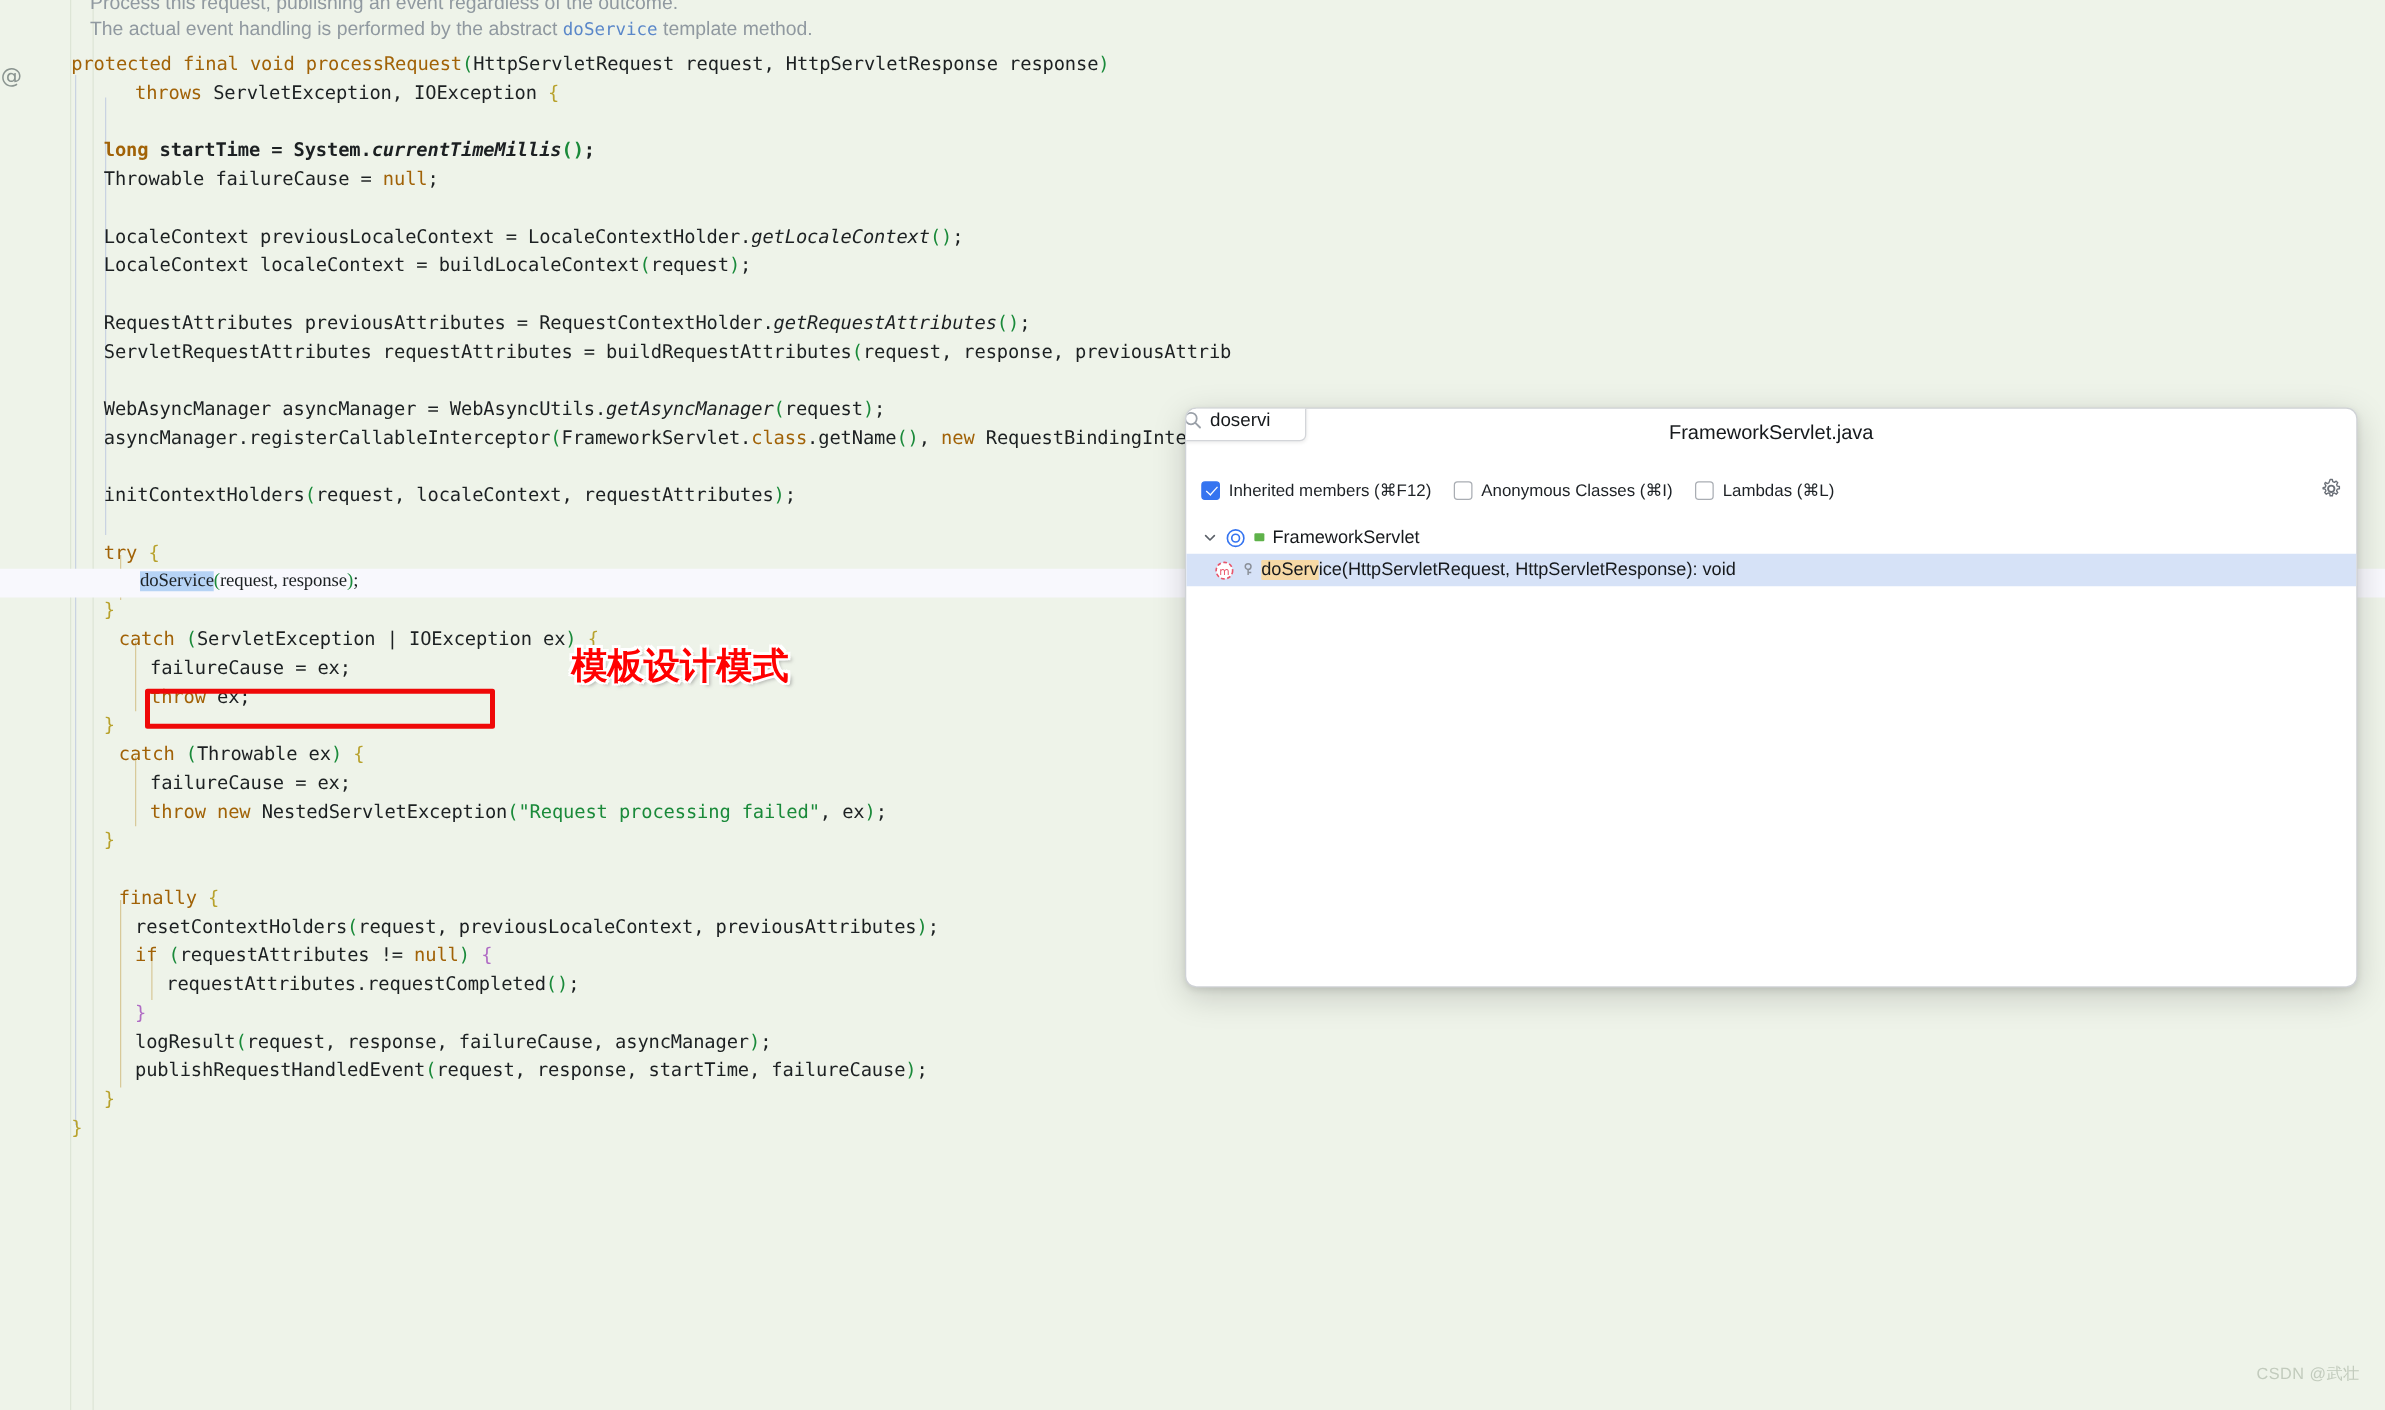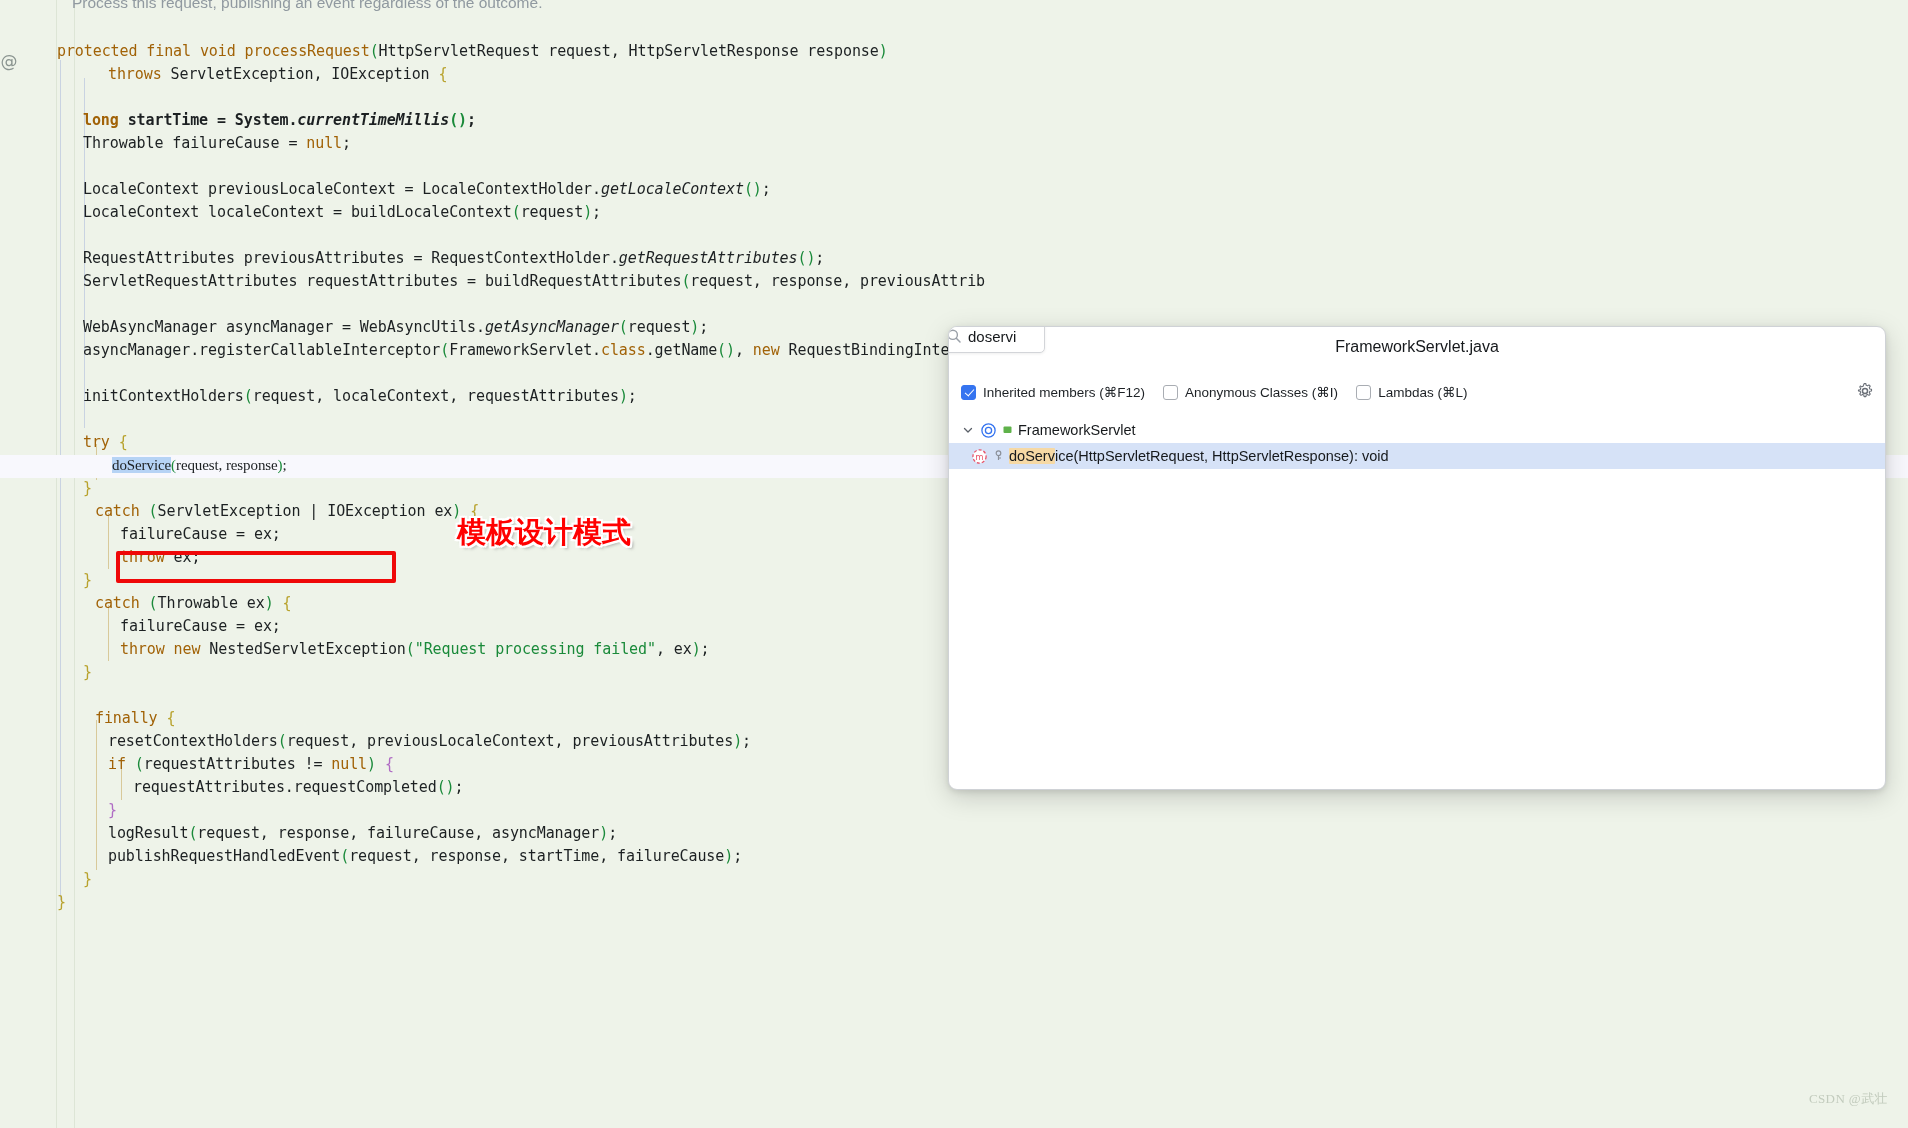--- a/index.html
+++ b/index.html
@@ -225,35 +225,36 @@
   }
   .icon16 { width: 17px; height: 17px; flex: 0 0 17px; }
   .icon10 { width: 11px; height: 16px; flex: 0 0 11px; }
   .match-hl { background: #f6d9a5; border-radius: 1px; }
 
   .watermark {
     position: absolute;
     right: 20px; bottom: 20px;
     font-size: 13px;
     color: #c2cbbd;
-    font-family: Liberation Serif, serif;
+    font-family: Liberation Sans, sans-serif;
     letter-spacing: 0.4px;
   }
 </style>
 </head>
 <body>
 
 <div id="editor">
 
   <div class="gutter-col c1"></div>
   <div class="gutter-col c2"></div>
 
   <div class="at-icon">@</div>
 
   <div class="doc-line" style="left:72px; top:-9px;">Process this request, publishing an event regardless of the outcome.</div>
+  <div class="doc-line" style="left:72px; top:12px;"><span>The actual event handling is performed by the abstract </span><span class="mono-link">doService</span><span> template method.</span></div>
 
   <div class="indent-guide" style="left:84px; top:78px; height:350px;"></div>
   <div class="indent-guide brace" style="left:96px; top:444px; height:36px;"></div>
   <div class="indent-guide brace" style="left:108px; top:513px; height:56px;"></div>
   <div class="indent-guide brace" style="left:108px; top:605px; height:56px;"></div>
   <div class="indent-guide brace" style="left:96px; top:720px; height:150px;"></div>
   <div class="indent-guide brace" style="left:121px; top:766px; height:34px;"></div>
   <div class="indent-guide" style="left:60px; top:60px; height:840px;"></div>
 
   <div class="line-highlight" id="cur-line" style="top: 455px;"></div>

